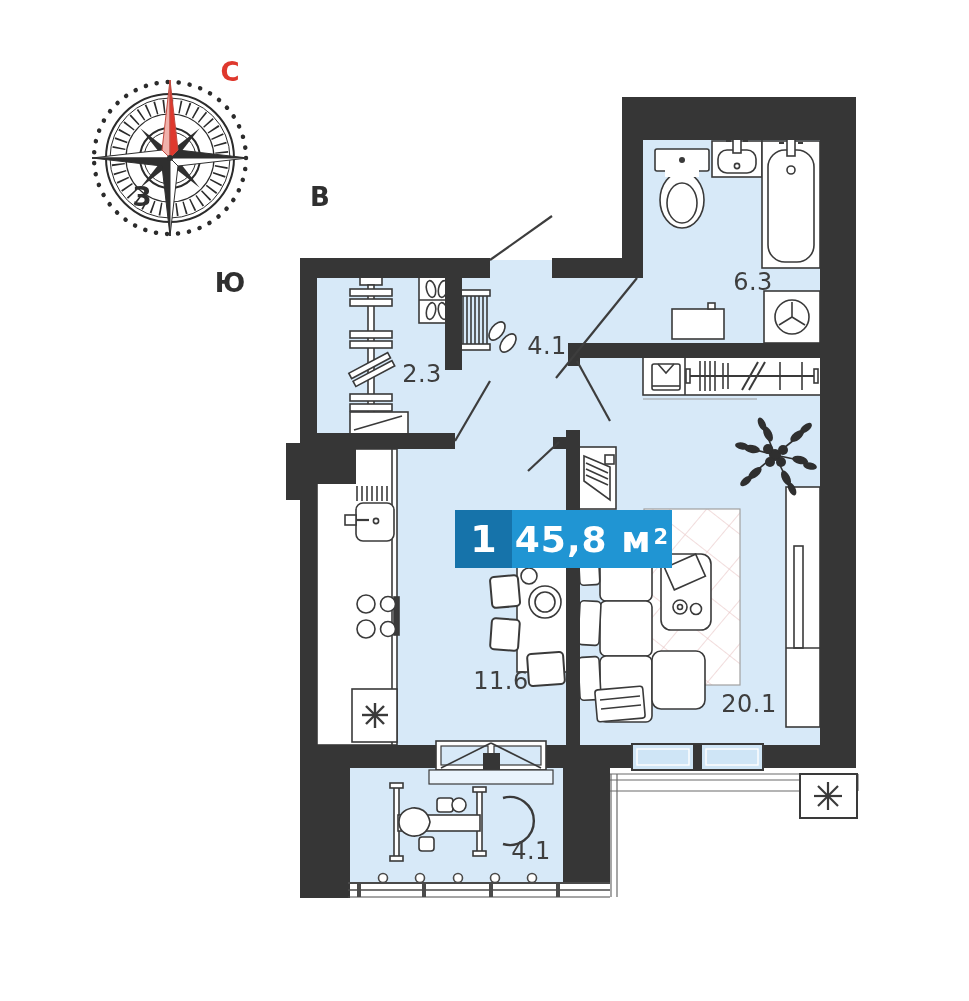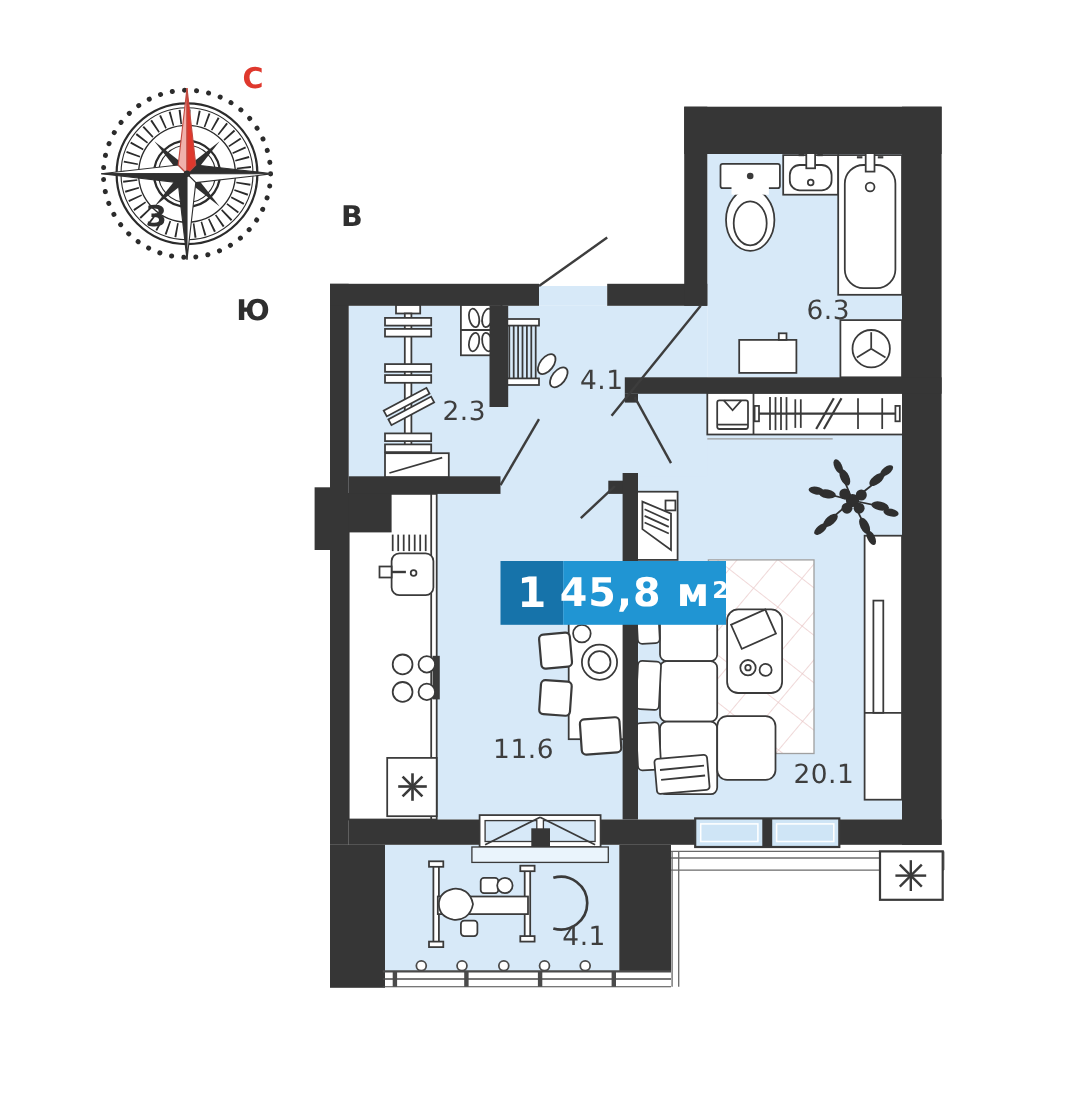--- a/index.html
+++ b/index.html
@@ -7,21 +7,21 @@
          font-family:"DejaVu Sans",sans-serif;}
   .stage svg{position:absolute;left:0;top:0;}
   .room-label{position:absolute;transform:translate(-50%,-50%);color:#3e3e3e;
               font-size:24px;letter-spacing:.5px;white-space:nowrap;}
   .compass-letter{position:absolute;transform:translate(-50%,-50%);font-weight:bold;
                   font-size:26px;color:#2f2f2f;}
   .compass-letter.north{color:#df382d;}
   .badge{position:absolute;left:455px;top:510px;display:flex;height:58px;}
   .badge .count{width:57px;background:#1673aa;color:#fff;font-weight:bold;font-size:38px;
                 display:flex;align-items:center;justify-content:center;}
-  .badge .area{width:148px;background:#2095d3;color:#fff;font-weight:bold;font-size:36px;
+  .badge .area{width:160px;background:#2095d3;color:#fff;font-weight:bold;font-size:36px;
                display:flex;align-items:center;justify-content:center;letter-spacing:1px;}
   .badge .area sup{font-size:21px;margin-left:2px;transform:translateY(-2px);}
 </style>
 </head>
 <body>
 
 <div class="stage">
 
   <svg width="969" height="1001" viewBox="0 0 969 1001">
     <defs>
@@ -407,21 +407,21 @@
     <circle cx="110" cy="118" r="3" fill="#2f2f2f"></circle>
   </svg>
   <div class="compass-letter north" style="left:230px;top:72px;">С</div>
   <div class="compass-letter" style="left:320px;top:197px;">В</div>
   <div class="compass-letter" style="left:142px;top:197px;">З</div>
   <div class="compass-letter" style="left:230px;top:283px;">Ю</div>
 
   <div class="room-label" style="left:422px;top:374px;">2.3</div>
   <div class="room-label" style="left:547px;top:346px;">4.1</div>
   <div class="room-label" style="left:737px;top:282px;margin-left:16px;">6.3</div>
-  <div class="room-label" style="left:476px;top:681px;">11.6</div>
+  <div class="room-label" style="left:501px;top:681px;">11.6</div>
   <div class="room-label" style="left:749px;top:704px;">20.1</div>
   <div class="room-label" style="left:531px;top:851px;">4.1</div>
 
   <div class="badge">
     <div class="count">1</div>
     <div class="area"><span>45,8</span>&nbsp;<span>м</span><sup>2</sup>
     </div>
   </div>
 
 </div>

